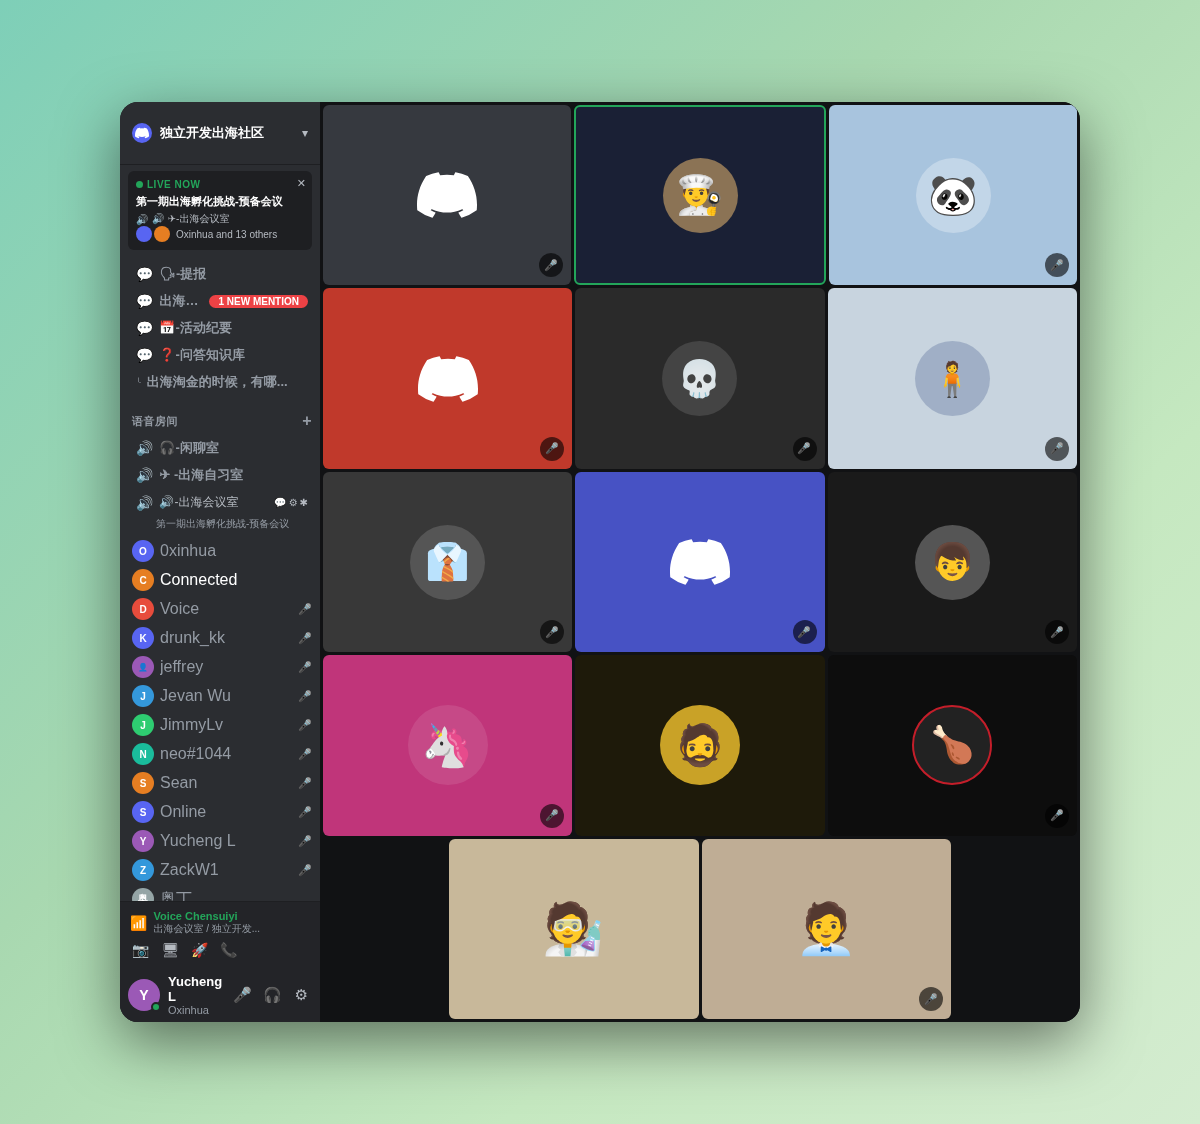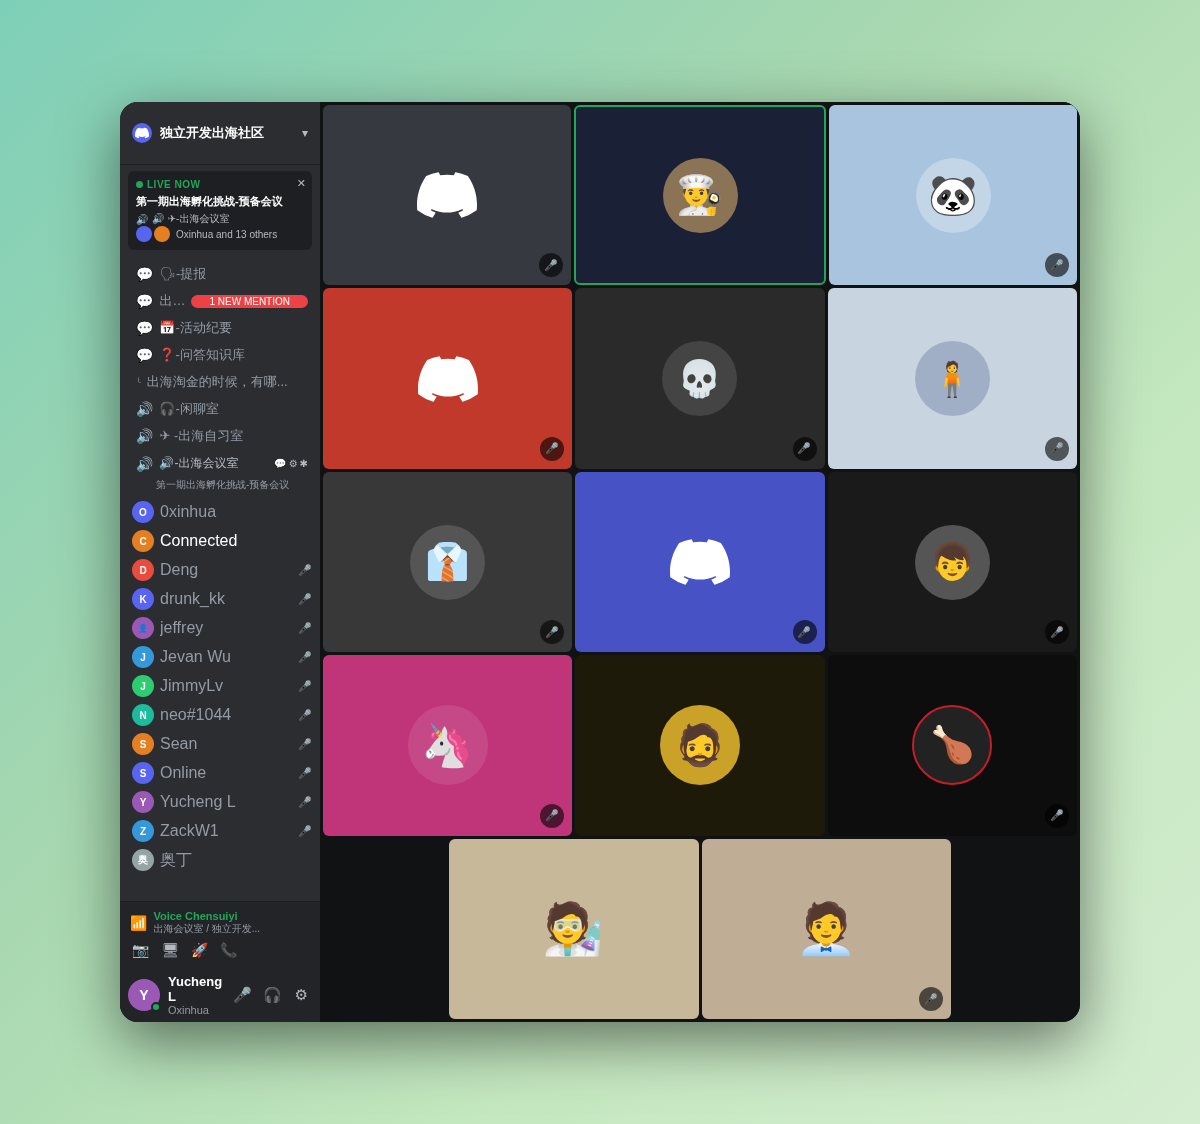--- a/index.html
+++ b/index.html
@@ -93,25 +93,25 @@
     .channel-item {
       display: flex; align-items: center;
       padding: 4px 8px 4px 12px;
       cursor: pointer;
       border-radius: 4px;
       margin: 1px 4px;
       color: #949ba4;
       font-size: 13px;
     }
     .channel-icon { margin-right: 6px; font-size: 14px; flex-shrink: 0; }
-    .channel-name { flex: 1; white-space: nowrap; overflow: hidden; text-overflow: ellipsis; }
+    .channel-name { flex: 1; white-space: nowrap; overflow: hidden; text-overflow: ellipsis; font-weight: bold; }
     .mention-badge {
       background: #ed4245; color: #fff;
-      font-size: 10px; font-weight: 400;
-      border-radius: 10px; padding: 1px 18px;
+      font-size: 10px; font-weight: 700;
+      border-radius: 10px; padding: 1px 9px;
     }
 
     .section-header {
       display: flex; align-items: center; justify-content: space-between;
       padding: 16px 8px 4px 12px;
       color: #949ba4; font-size: 11px; font-weight: 600; letter-spacing: 0.5px;
       cursor: pointer;
     }
     .section-add { font-size: 16px; color: #949ba4; }
 
@@ -243,20 +243,24 @@
       </div>
       <div class="channel-item">
         <span class="channel-icon">💬</span>
         <span class="channel-name">❓-问答知识库</span>
       </div>
       <div class="channel-item">
         <span class="channel-icon" style="font-size:8px;">╰</span>
         <span class="channel-name">出海淘金的时候，有哪...</span>
       </div>
 
+      <div class="section-header">
+        <span>语音房间</span>
+        <span class="section-add">+</span>
+      </div>
 
       <div class="channel-item">
         <span class="channel-icon">🔊</span>
         <span class="channel-name">🎧-闲聊室</span>
       </div>
       <div class="channel-item">
         <span class="channel-icon">🔊</span>
         <span class="channel-name">✈ -出海自习室</span>
       </div>
 
@@ -278,21 +282,21 @@
           <span class="member-name">0xinhua</span>
         </div>
 
         <div class="member-item">
           <div class="member-avatar" style="background:#e67e22;">C</div>
           <span class="member-name" style="color:#fff;">Connected</span>
         </div>
 
         <div class="member-item">
           <div class="member-avatar" style="background:#e74c3c;">D</div>
-          <span class="member-name">Deng</span>
+          <span class="member-name">Voice</span>
           <span class="member-muted">🎤</span>
         </div>
 
         <div class="member-item">
           <div class="member-avatar" style="background:#5865f2;">K</div>
           <span class="member-name">drunk_kk</span>
           <span class="member-muted">🎤</span>
         </div>
 
         <div class="member-item">

